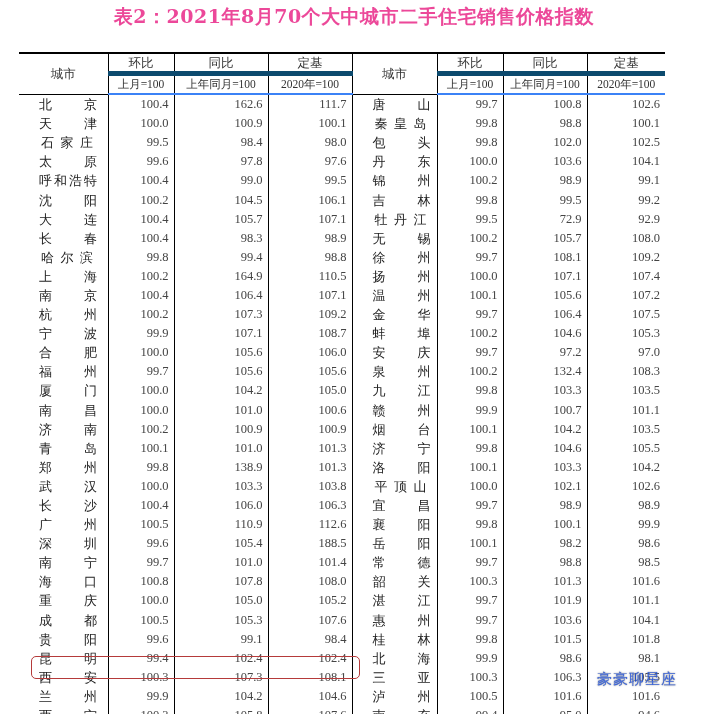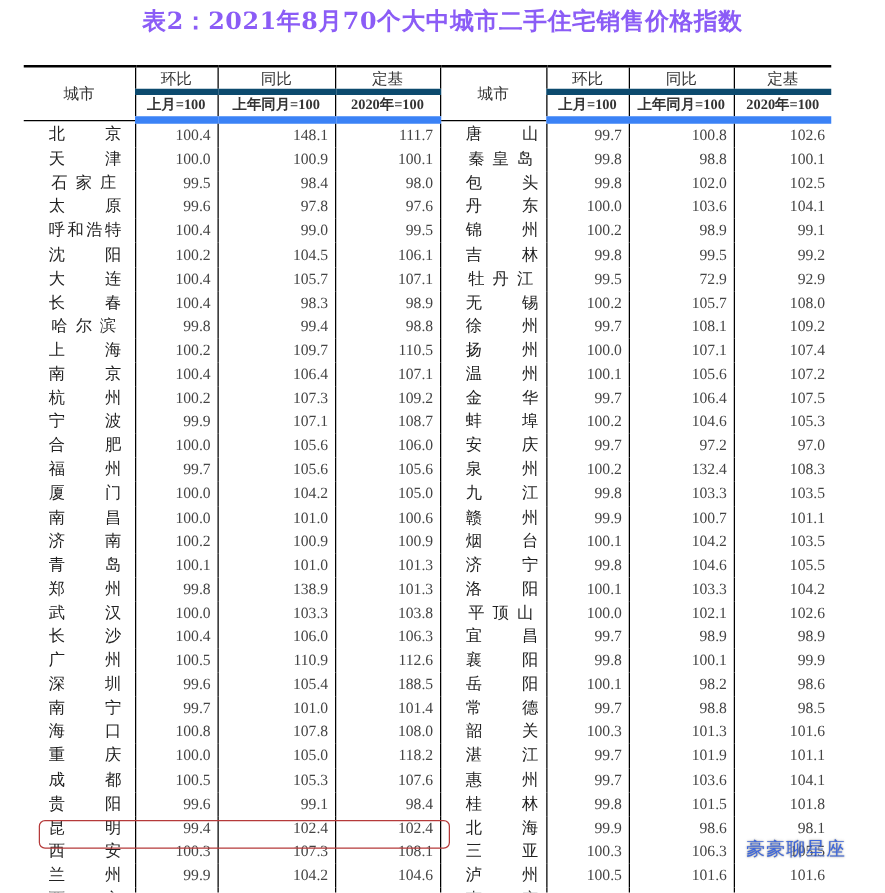--- a/index.html
+++ b/index.html
@@ -1,26 +1,26 @@
 <!DOCTYPE html>
 <html><head>
 <meta charset="utf-8">
 <style>
   html, body { margin:0; padding:0; background:#ffffff; }
   body { width:708px; height:714px; overflow:hidden; position:relative;
          font-family: "Liberation Serif", "DejaVu Serif", serif; color:#222; }
   .title { position:absolute; left:0; width:708px; top:4px; text-align:center;
-           font-size:19px; font-weight:bold; letter-spacing:0.5px; color:#8b5cf6;
+           font-size:19px; font-weight:bold; letter-spacing:0.5px; color:#ec4899;
            font-family: "DejaVu Serif", "Liberation Serif", serif; }
   .tbl { position:absolute; left:19px; top:52px; border-collapse:collapse; table-layout:fixed; }
   .tbl th, .tbl td { padding:0; height:19.1px; line-height:19px; font-weight:normal; white-space:nowrap; overflow:hidden; }
   .tbl thead tr.h1 th { border-top:2px solid #000; height:17px; line-height:17px; font-size:12.5px;
                          font-family:"DejaVu Sans","Liberation Sans",sans-serif; color:#333; }
   .tbl thead tr.h2 th { height:17px; line-height:17px; font-size:11.5px; color:#333;
-                         border-bottom:6px solid #3b82f6;font-weight:bold; }
+                         border-bottom:2px solid #3b82f6; }
   .tbl thead th.city { font-size:12.5px; font-family:"DejaVu Sans","Liberation Sans",sans-serif; vertical-align:middle; }
   .tbl thead tr.h1 th.sub { border-bottom:5px solid #0c4a6e; }
   .bl { border-left:1px solid #000; }
   .blt { border-left:1.6px solid #000; }
   .tbl td.num { text-align:right; padding-right:5px; font-size:12.5px; color:#444; }
   .tbl td.name { font-size:13px; font-family:"DejaVu Sans","Liberation Sans",sans-serif; color:#222; }
   .nm { display:flex; justify-content:space-between; width:58px; margin-left:20px; }
   .nm3 { display:flex; justify-content:space-between; width:52px; margin-left:22px; }
   .nm4 { display:flex; justify-content:space-between; width:58px; margin-left:20px; }
   .hl { position:absolute; left:31px; top:656px; width:327px; height:21px;
@@ -67,21 +67,21 @@
   </thead>
   <tbody id="tbody">
       <tr>
         <td class="name">
           <div class="nm">
             <span>北</span>
             <span>京</span>
           </div>
         </td>
         <td class="num bl">100.4</td>
-        <td class="num bl">148.1</td>
+        <td class="num bl">162.6</td>
         <td class="num bl">111.7</td>
         <td class="name blt">
           <div class="nm">
             <span>唐</span>
             <span>山</span>
           </div>
         </td>
         <td class="num bl">99.7</td>
         <td class="num bl">100.8</td>
         <td class="num bl">102.6</td>
@@ -253,21 +253,21 @@
         <td class="num bl">109.2</td>
       </tr>
       <tr>
         <td class="name">
           <div class="nm">
             <span>上</span>
             <span>海</span>
           </div>
         </td>
         <td class="num bl">100.2</td>
-        <td class="num bl">109.7</td>
+        <td class="num bl">164.9</td>
         <td class="num bl">110.5</td>
         <td class="name blt">
           <div class="nm">
             <span>扬</span>
             <span>州</span>
           </div>
         </td>
         <td class="num bl">100.0</td>
         <td class="num bl">107.1</td>
         <td class="num bl">107.4</td>
@@ -595,21 +595,21 @@
       </tr>
       <tr>
         <td class="name">
           <div class="nm">
             <span>重</span>
             <span>庆</span>
           </div>
         </td>
         <td class="num bl">100.0</td>
         <td class="num bl">105.0</td>
-        <td class="num bl">118.2</td>
+        <td class="num bl">105.2</td>
         <td class="name blt">
           <div class="nm">
             <span>湛</span>
             <span>江</span>
           </div>
         </td>
         <td class="num bl">99.7</td>
         <td class="num bl">101.9</td>
         <td class="num bl">101.1</td>
       </tr>

